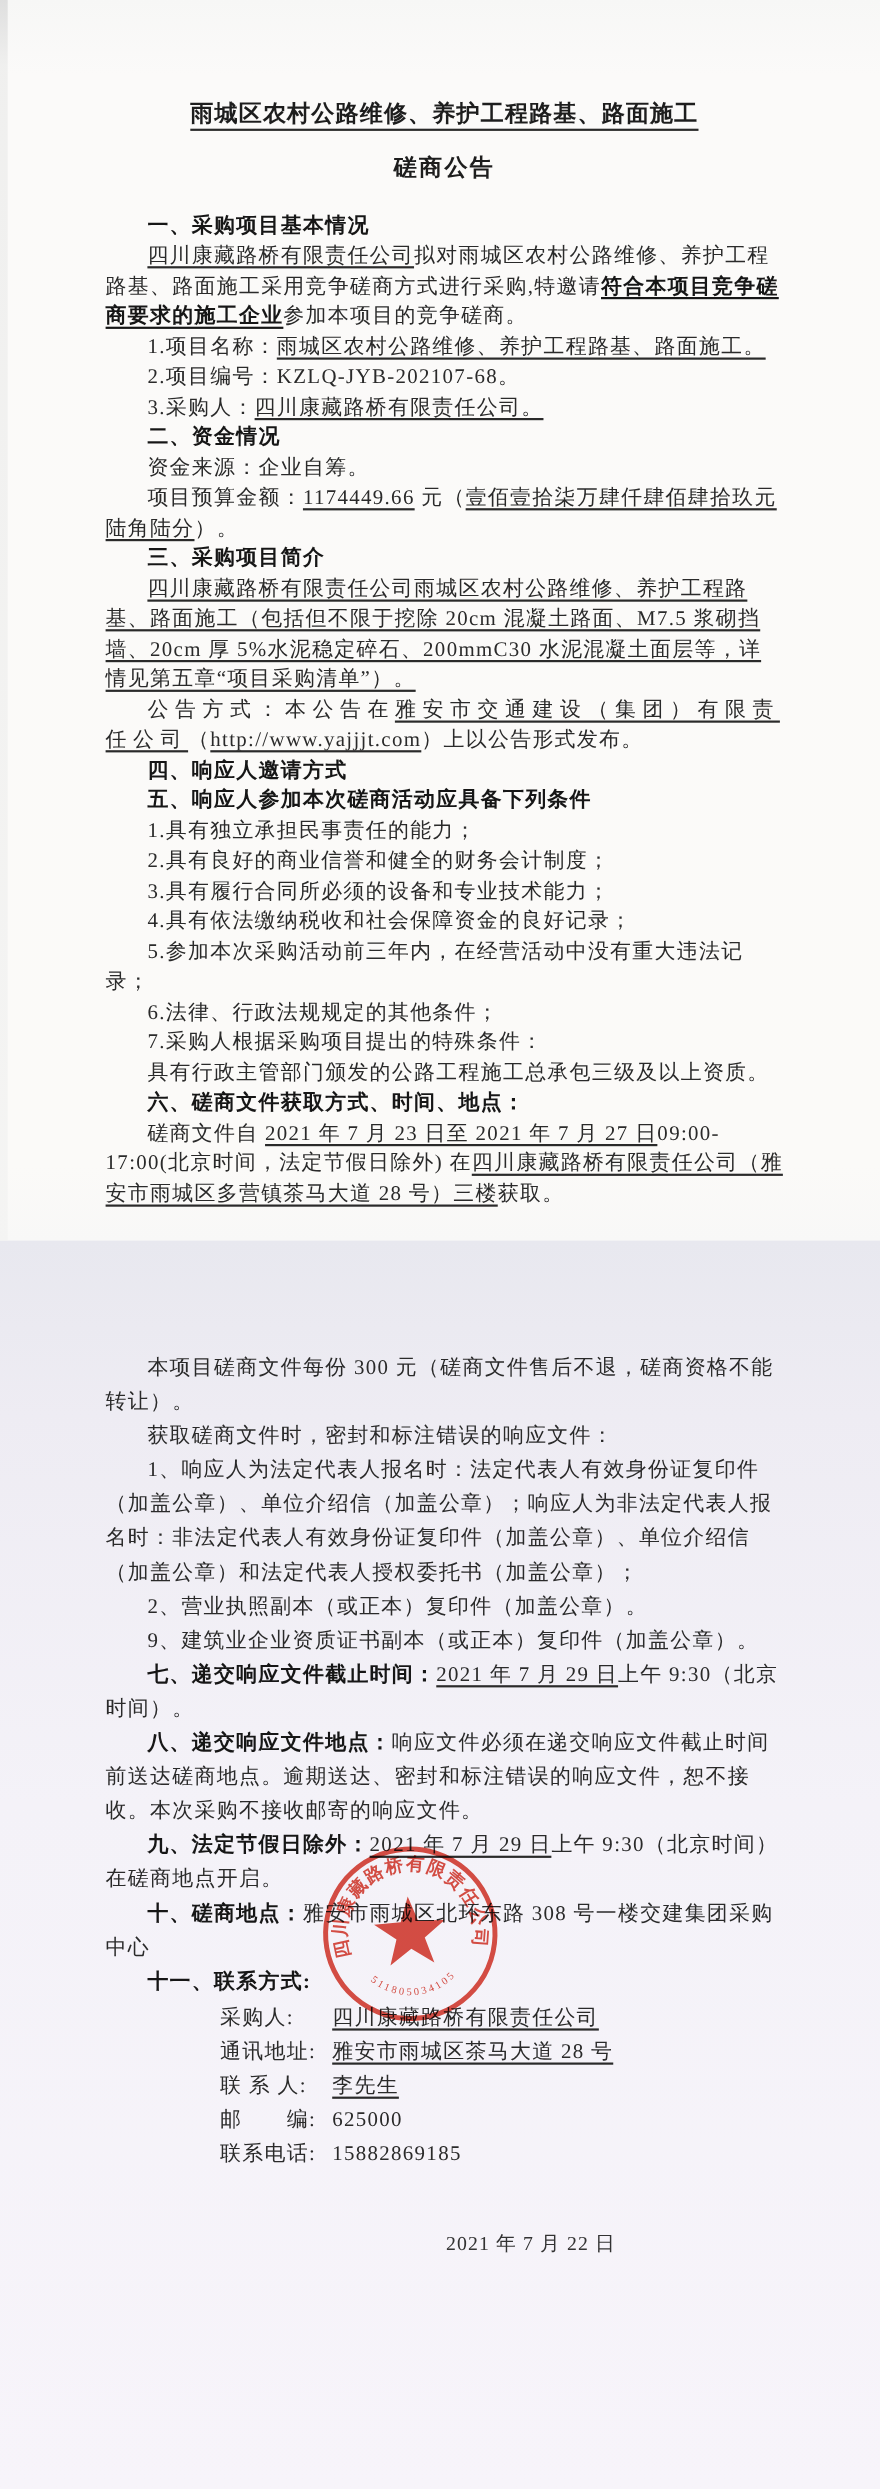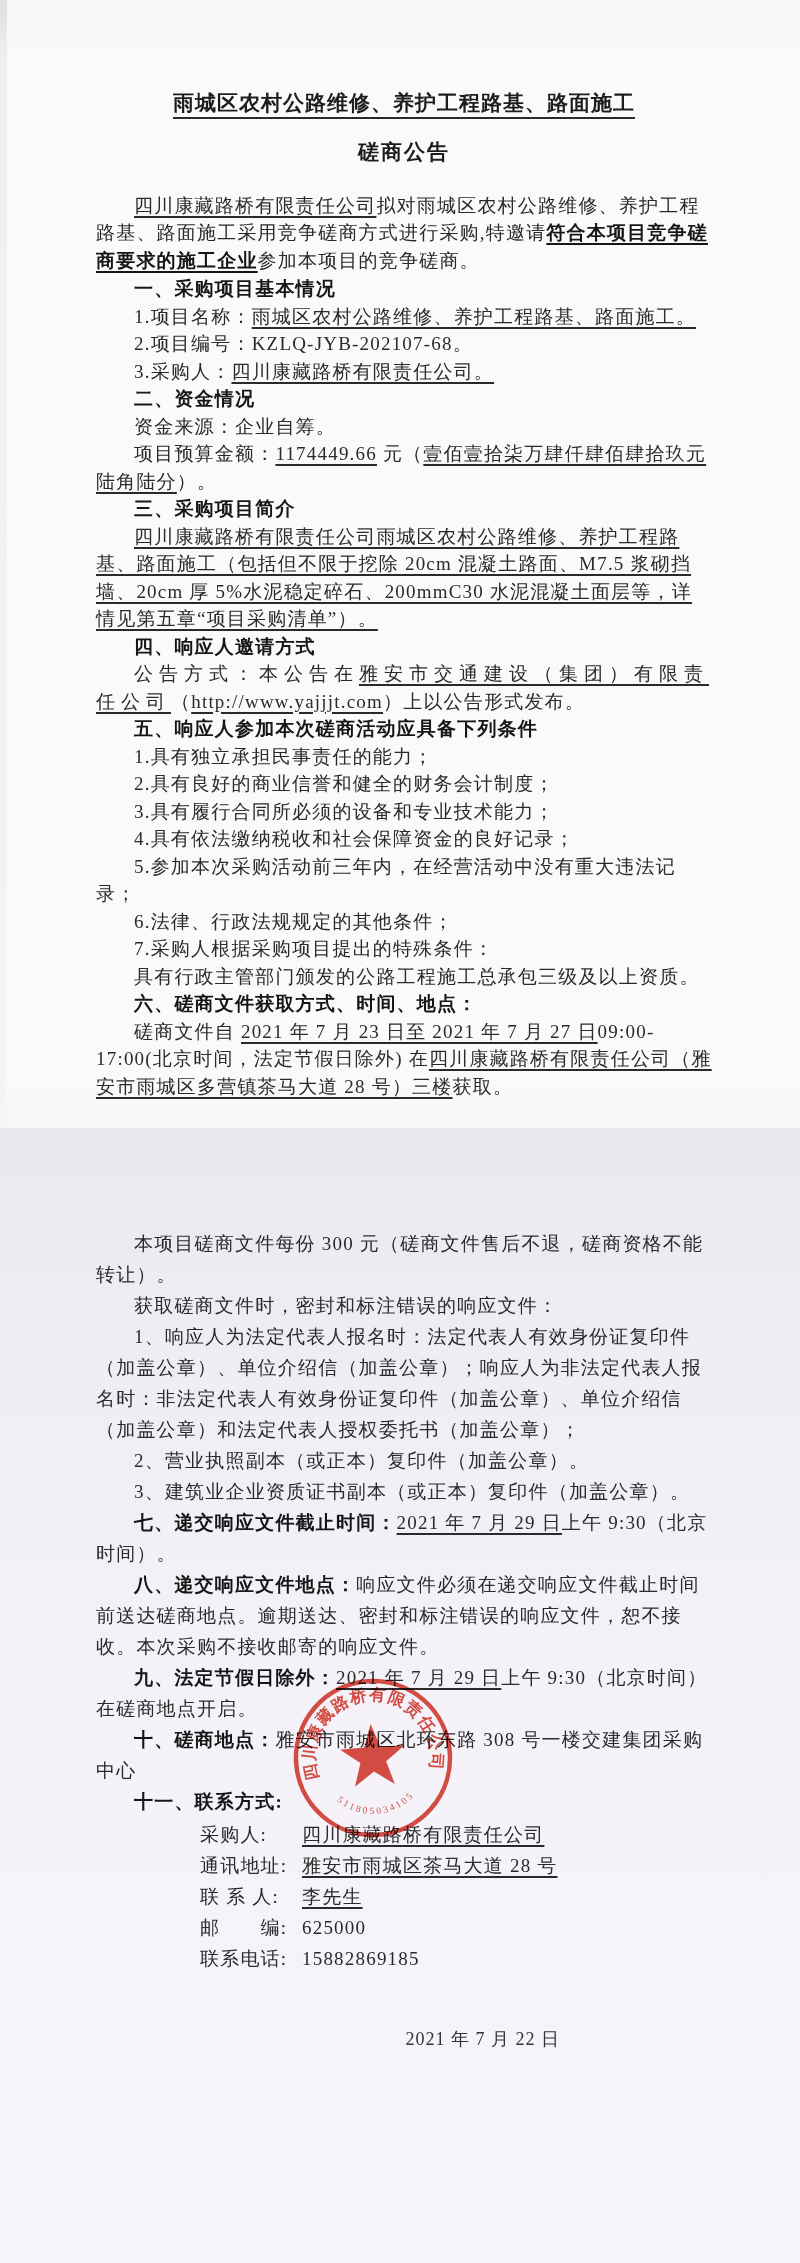--- a/index.html
+++ b/index.html
@@ -70,36 +70,36 @@
 
 <div class="sheet page1">
   <div class="inner p1-inner">
 
     <div class="doc-title">
       <span class="tline">雨城区农村公路维修、养护工程路基、路面施工</span>
     </div>
     <div class="doc-subtitle">磋商公告</div>
 
     <div class="body1 intro-gap">
+      <p class="ind h mt">一、采购项目基本情况</p>
+
       <p class="ind"><span class="u">四川康藏路桥有限责任公司</span><span>拟对雨城区农村公路维修、养护工程路基、路面施工采用竞争磋商方式进行采购,特邀请</span><span class="b u">符合本项目竞争磋商要求的施工企业</span><span>参加本项目的竞争磋商。</span></p>
-
-      <p class="ind h mt">一、采购项目基本情况</p>
       <p class="ind"><span>1.项目名称：</span><span class="u">雨城区农村公路维修、养护工程路基、路面施工。</span></p>
       <p class="ind"><span>2.项目编号：</span><span>KZLQ-JYB-202107-68。</span></p>
       <p class="ind"><span>3.采购人：</span><span class="u">四川康藏路桥有限责任公司。</span></p>
 
       <p class="ind h">二、资金情况</p>
       <p class="ind">资金来源：企业自筹。</p>
       <p class="ind"><span>项目预算金额：</span><span class="u">1174449.66</span><span> 元（</span><span class="u">壹佰壹拾柒万肆仟肆佰肆拾玖元陆角陆分</span><span>）。</span></p>
 
       <p class="ind h">三、采购项目简介</p>
       <p class="ind"><span class="u">四川康藏路桥有限责任公司雨城区农村公路维修、养护工程路基、路面施工（包括但不限于挖除 20cm 混凝土路面、M7.5 浆砌挡墙、20cm 厚 5%水泥稳定碎石、200mmC30 水泥混凝土面层等，详情见第五章“项目采购清单”）。</span></p>
 
+      <p class="ind"><span class="sp">公告方式：本公告在</span><span class="u sp">雅安市交通建设（集团）有限责任公司</span><span>（</span><span class="u">http://www.yajjjt.com</span><span>）上以公告形式发布。</span></p>
       <p class="ind h">四、响应人邀请方式</p>
-      <p class="ind"><span class="sp">公告方式：本公告在</span><span class="u sp">雅安市交通建设（集团）有限责任公司</span><span>（</span><span class="u">http://www.yajjjt.com</span><span>）上以公告形式发布。</span></p>
 
       <p class="ind h">五、响应人参加本次磋商活动应具备下列条件</p>
       <ol class="plain">
         <li class="ind">1.具有独立承担民事责任的能力；</li>
         <li class="ind">2.具有良好的商业信誉和健全的财务会计制度；</li>
         <li class="ind">3.具有履行合同所必须的设备和专业技术能力；</li>
         <li class="ind">4.具有依法缴纳税收和社会保障资金的良好记录；</li>
         <li class="ind">5.参加本次采购活动前三年内，在经营活动中没有重大违法记录；</li>
         <li class="ind">6.法律、行政法规规定的其他条件；</li>
         <li class="ind">7.采购人根据采购项目提出的特殊条件：</li>
@@ -113,21 +113,21 @@
   </div>
 </div>
 
 <div class="sheet page2">
   <div class="inner p2-inner body2">
 
     <p class="ind">本项目磋商文件每份 300 元（磋商文件售后不退，磋商资格不能转让）。</p>
     <p class="ind">获取磋商文件时，密封和标注错误的响应文件：</p>
     <p class="ind">1、响应人为法定代表人报名时：法定代表人有效身份证复印件（加盖公章）、单位介绍信（加盖公章）；响应人为非法定代表人报名时：非法定代表人有效身份证复印件（加盖公章）、单位介绍信（加盖公章）和法定代表人授权委托书（加盖公章）；</p>
     <p class="ind">2、营业执照副本（或正本）复印件（加盖公章）。</p>
-    <p class="ind">3、建筑业企业资质证书副本（或正本）复印件（加盖公章）。</p>
+    <p class="ind">9、建筑业企业资质证书副本（或正本）复印件（加盖公章）。</p>
 
     <p class="ind"><span class="h">七、递交响应文件截止时间：</span><span class="u">2021 年 7 月 29 日</span><span>上午 9:30（北京时间）。</span></p>
 
     <p class="ind"><span class="h">八、递交响应文件地点：</span><span>响应文件必须在递交响应文件截止时间前送达磋商地点。逾期送达、密封和标注错误的响应文件，恕不接收。本次采购不接收邮寄的响应文件。</span></p>
 
     <p class="ind"><span class="h">九、法定节假日除外：</span><span class="u">2021 年 7 月 29 日</span><span>上午 9:30（北京时间）在磋商地点开启。</span></p>
 
     <p class="ind"><span class="h">十、磋商地点：</span><span>雅安市雨城区北环东路 308 号一楼交建集团采购中心</span></p>
 
     <p class="ind h">十一、联系方式:</p>

